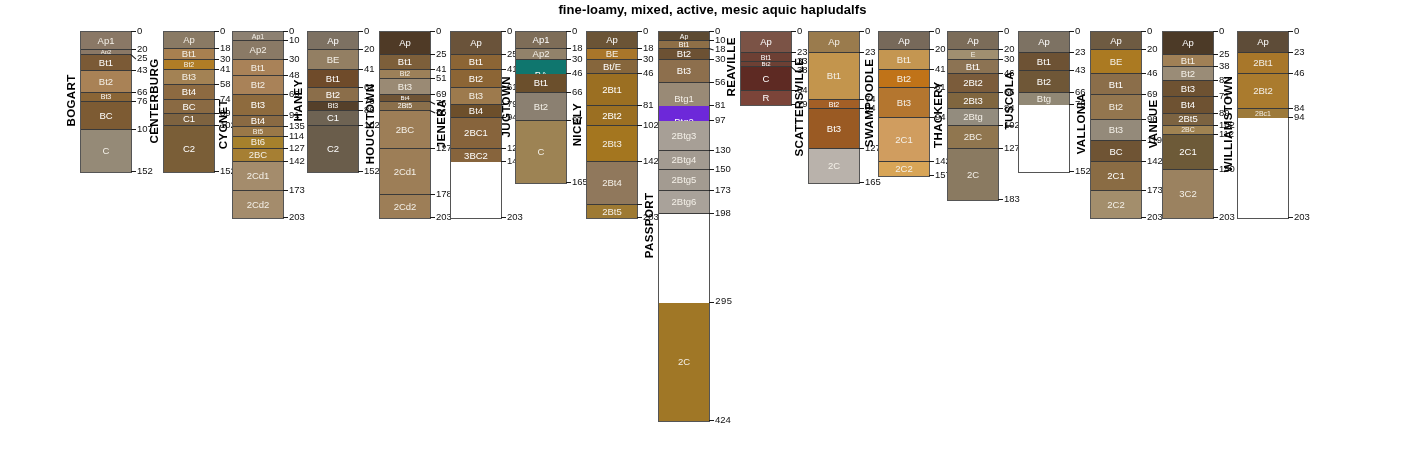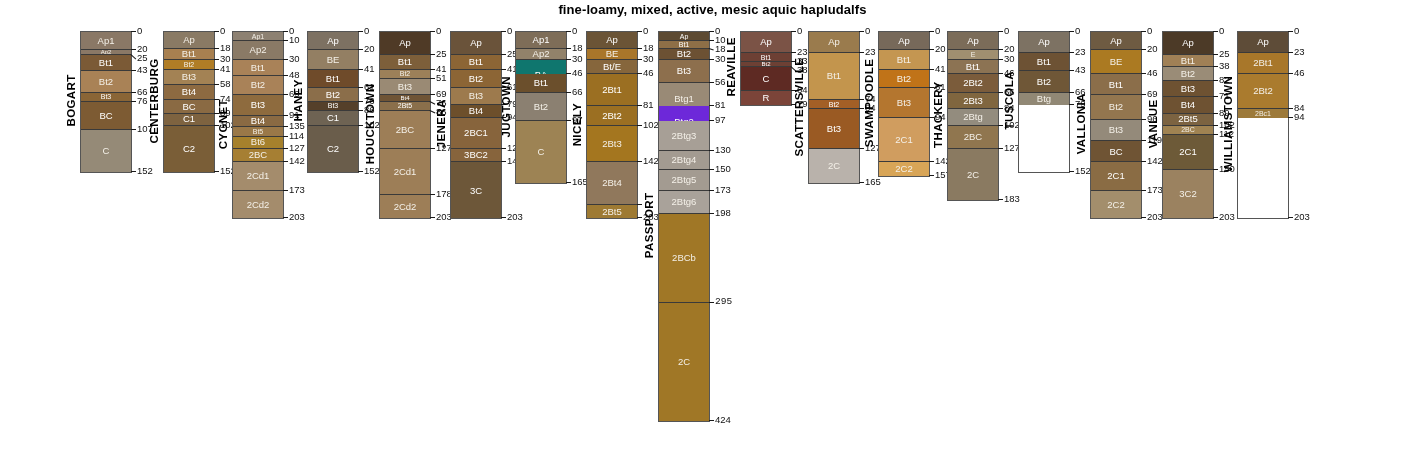--- a/index.html
+++ b/index.html
@@ -303,23 +303,20 @@
       </div>
       <div class="hz" style="top: 72.522px; height: 13.77px; background: rgb(109, 79, 43);">
         <span class="hzlab" style="color: rgb(255, 255, 255);">Bt4</span>
       </div>
       <div class="hz" style="top: 86.292px; height: 30.294px; background: rgb(135, 100, 60);">
         <span class="hzlab" style="color: rgb(255, 255, 255);">2BC1</span>
       </div>
       <div class="hz" style="top: 116.586px; height: 13.77px; background: rgb(135, 100, 60);">
         <span class="hzlab" style="color: rgb(255, 255, 255);">3BC2</span>
       </div>
-      <div class="hz" style="top: 130.356px; height: 55.998px; background: rgb(109, 87, 57); border-bottom: none;">
-        <span class="hzlab" style="color: rgb(255, 255, 255);">3C</span>
-      </div>
     </div>
     <div class="tick" style="left: 501px; top: 31px; width: 5px;"></div>
     <div class="dep" style="left: 507px; top: 26px;">0</div>
     <div class="tick" style="left: 501px; top: 54px; width: 5px;"></div>
     <div class="dep" style="left: 507px; top: 48.95px;">25</div>
     <div class="tick" style="left: 501px; top: 69px; width: 5px;"></div>
     <div class="dep" style="left: 507px; top: 63.638px;">41</div>
     <div class="tick" style="left: 501px; top: 87px; width: 5px;"></div>
     <div class="dep" style="left: 507px; top: 81.998px;">61</div>
     <div class="tick" style="left: 501px; top: 104px; width: 5px;"></div>
@@ -436,23 +433,20 @@
         <span class="hzlab" style="color: rgb(244, 240, 232);">2Btg3</span>
       </div>
       <div class="hz" style="top: 119.34px; height: 18.36px; background: rgb(163, 155, 145);">
         <span class="hzlab" style="color: rgb(244, 240, 232);">2Btg4</span>
       </div>
       <div class="hz" style="top: 137.7px; height: 21.114px; background: rgb(163, 155, 145);">
         <span class="hzlab" style="color: rgb(244, 240, 232);">2Btg5</span>
       </div>
       <div class="hz" style="top: 158.814px; height: 22.95px; background: rgb(169, 162, 154);">
         <span class="hzlab" style="color: rgb(244, 240, 232);">2Btg6</span>
-      </div>
-      <div class="hz" style="top: 181.764px; height: 89.046px; background: rgb(160, 119, 38);">
-        <span class="hzlab" style="color: rgb(244, 240, 232);">2BCb</span>
       </div>
       <div class="hz" style="top: 270.81px; height: 118.422px; background: rgb(160, 119, 38); border-bottom: none;">
         <span class="hzlab" style="color: rgb(244, 240, 232);">2C</span>
       </div>
     </div>
     <div class="tick" style="left: 709px; top: 31px; width: 5px;"></div>
     <div class="dep" style="left: 715px; top: 26px;">0</div>
     <div class="tick" style="left: 709px; top: 40px; width: 5px;"></div>
     <div class="dep" style="left: 715px; top: 35.18px;">10</div>
     <div class="tick" style="left: 709px; top: 48px; width: 5.2671px; transform-origin: 0px 0px; transform: rotate(18.3249deg);"></div>

